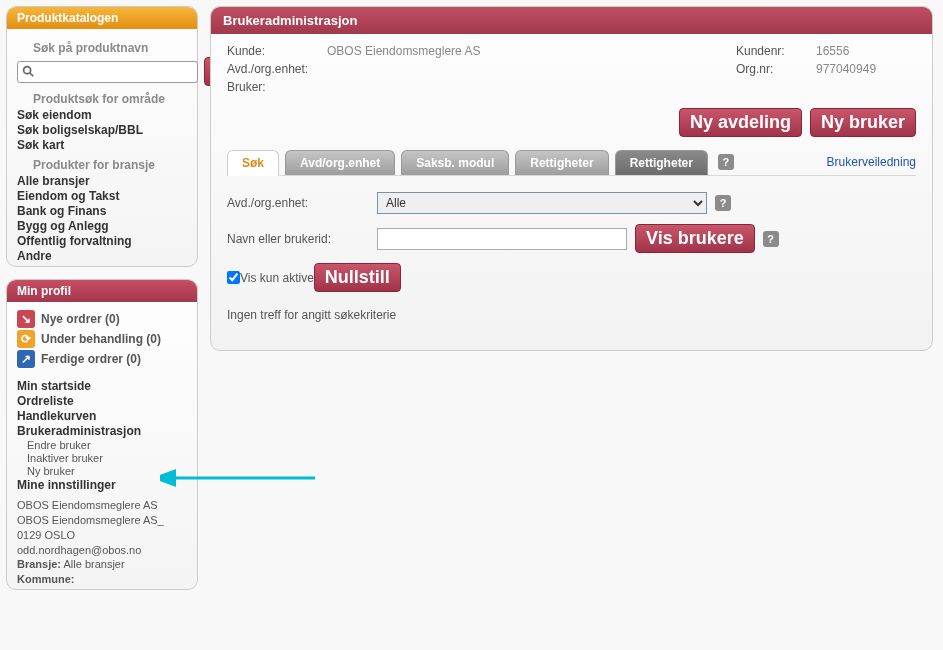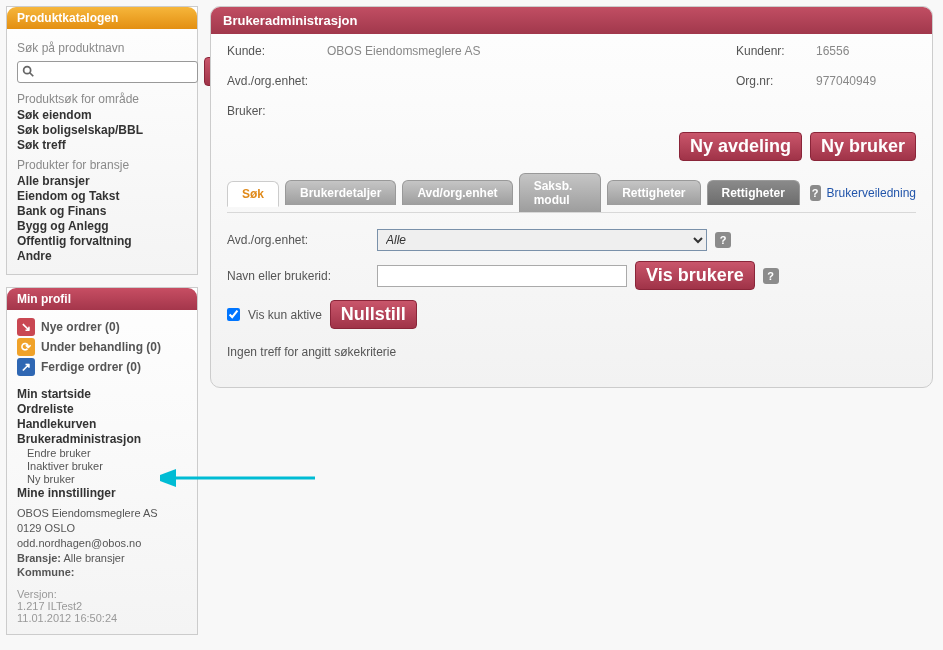--- a/index.html
+++ b/index.html
@@ -14,37 +14,37 @@
   position: relative;
 }
 .layout { display: flex; gap: 12px; padding: 6px 10px 6px 6px; }
 .sidebar { width: 192px; flex-shrink: 0; }
 .main { flex: 1; }
 
 
 .panel {
   background: linear-gradient(#fefefe,#f4f4f4);
   border: 1px solid #ccc;
-  border-radius: 0;
+  border-radius: 10px;
   margin-bottom: 12px;
-  padding-bottom: 8px;
+  padding-bottom: 0;
 }
 .panel-hdr {
   color: #fff;
   font-weight: bold;
   font-size: 12px;
   padding: 4px 10px;
   border-radius: 9px 9px 0 0;
 }
 .hdr-orange { background: linear-gradient(#f6b63b,#e38f12); }
 .hdr-red    { background: linear-gradient(#c74e63,#a4364b); }
 
 .pbody { padding: 6px 10px 2px 10px; }
 
-.subhead { color: #8a8a8a; font-weight: normal; margin: 6px 0 2px 0; }
+.subhead { color: #8a8a8a; font-weight: bold; margin: 6px 0 2px 16px; }
 .navlink { display:block; color:#333; font-weight:bold; text-decoration:none; margin:1px 0; cursor:pointer; }
 .sublink { display:block; color:#555; font-weight:normal; text-decoration:none; margin:1px 0 1px 10px; cursor:pointer; font-size:11px;}
 
 .search-row { display:flex; gap:6px; align-items:center; }
 .search-input {
   flex:1; height:22px; border:1px solid #999; border-radius:3px;
   font-size:12px; padding:0 4px 0 20px;
 }
 .search-wrap { position:relative; flex:1; }
 .search-mag {
@@ -78,21 +78,21 @@
   padding-bottom:18px;
 }
 .main-hdr {
   background: linear-gradient(#c14e63,#a1384c);
   color:#fff; font-weight:bold; font-size:13px;
   border-radius:9px 9px 0 0;
   padding:6px 12px;
 }
 .main-body{ padding: 10px 16px; }
 
-.info-grid{ display:grid; grid-template-columns: 100px 1fr 80px 100px; row-gap:16px; margin-bottom:14px;}
+.info-grid{ display:grid; grid-template-columns: 100px 1fr 80px 100px; row-gap:4px; margin-bottom:14px;}
 .info-grid .lab{ color:#555;}
 .info-grid .val{ color:#888;}
 
 .action-row{ display:flex; justify-content:flex-end; gap:8px; margin-bottom:12px;}
 
 .tabs-row{ display:flex; align-items:center; gap:6px; border-bottom:1px solid #d8d8d8; padding-bottom:0; }
 .tab {
   background: linear-gradient(#c5c5c5,#9d9d9d);
   color:#fff; font-weight:bold; font-size:12px;
   padding:5px 14px; border-radius:6px 6px 0 0;
@@ -109,26 +109,26 @@
   display:inline-flex;align-items:center;justify-content:center;font-weight:bold;
   font-size:11px;cursor:pointer;margin-left:4px;
 }
 .guide-link{ margin-left:auto; color:#2255aa; cursor:pointer; }
 
 .form-area{ margin-top:16px; }
 .form-row{ display:flex; align-items:center; margin:10px 0; }
 .form-row .flab{ width:150px; color:#555; }
 .select{
   width:330px;height:22px;border:1px solid #7a91aa;font-size:12px;
-  padding:1px 4px;color:#333;font-style:italic;
+  padding:1px 4px;color:#333;
 }
 .tinput{
   width:250px;height:22px;border:1px solid #aaa;font-size:12px;padding:1px 4px;
 }
-.chk-row{ display:flex; align-items:center; gap:8px; margin:10px 0; }
+.chk-row{ display:flex; align-items:center; gap:0; margin:10px 0; }
 .msg{ color:#555; margin-top:16px; }
 
 .arrow-callout{
   position:absolute; left:160px; top:466px; pointer-events:none;
 }
 </style>
 </head>
 <body>
 
 <div class="layout">
@@ -147,21 +147,21 @@
                 </svg>
             </span>
             <input class="search-input" placeholder="" style="">
           </div>
           <button class="btn">Søk</button>
         </div>
 
         <div class="subhead">Produktsøk for område</div>
         <a class="navlink">Søk eiendom</a>
         <a class="navlink">Søk boligselskap/BBL</a>
-        <a class="navlink">Søk treff</a>
+        <a class="navlink">Søk kart</a>
 
         <div class="subhead">Produkter for bransje</div>
         <a class="navlink">Alle bransjer</a>
         <a class="navlink">Eiendom og Takst</a>
         <a class="navlink">Bank og Finans</a>
         <a class="navlink">Bygg og Anlegg</a>
         <a class="navlink">Offentlig forvaltning</a>
         <a class="navlink">Andre</a>
       </div>
     </div>
@@ -187,34 +187,30 @@
         <a class="navlink">Ordreliste</a>
         <a class="navlink">Handlekurven</a>
         <a class="navlink">Brukeradministrasjon</a>
         <a class="sublink">Endre bruker</a>
         <a class="sublink">Inaktiver bruker</a>
         <a class="sublink">Ny bruker</a>
         <a class="navlink">Mine innstillinger</a>
 
         <div class="addr">
           <div>OBOS Eiendomsmeglere AS</div>
+          <div>OBOS Eiendomsmeglere AS_</div>
           <div>0129 OSLO</div>
           <a>odd.nordhagen@obos.no</a>
           <div>
             <b>Bransje:</b>
             <span>Alle bransjer</span>
           </div>
           <div><b>Kommune:</b></div>
         </div>
 
-        <div class="small-grey" style="margin-top:8px">
-          <div>Versjon:</div>
-          <div>1.217 ILTest2</div>
-          <div>11.01.2012 16:50:24</div>
-        </div>
       </div>
     </div>
   </div>
 
   <div class="main">
     <div class="main-panel">
       <div class="main-hdr">Brukeradministrasjon</div>
       <div class="main-body">
         <div class="info-grid">
           <div class="lab">Kunde:</div>
@@ -233,21 +229,20 @@
             <div></div>
         </div>
 
         <div class="action-row">
           <button class="btn">Ny avdeling</button>
           <button class="btn">Ny bruker</button>
         </div>
 
         <div class="tabs-row">
           <div class="tab active">Søk</div>
-          <div class="tab">Brukerdetaljer</div>
           <div class="tab">Avd/org.enhet</div>
           <div class="tab">Saksb. modul</div>
           <div class="tab">Rettigheter</div>
           <div class="tab dark">Rettigheter</div>
           <span class="help-q">?</span>
           <span class="guide-link">Brukerveiledning</span>
         </div>
 
         <div class="form-area">
           <div class="form-row">

